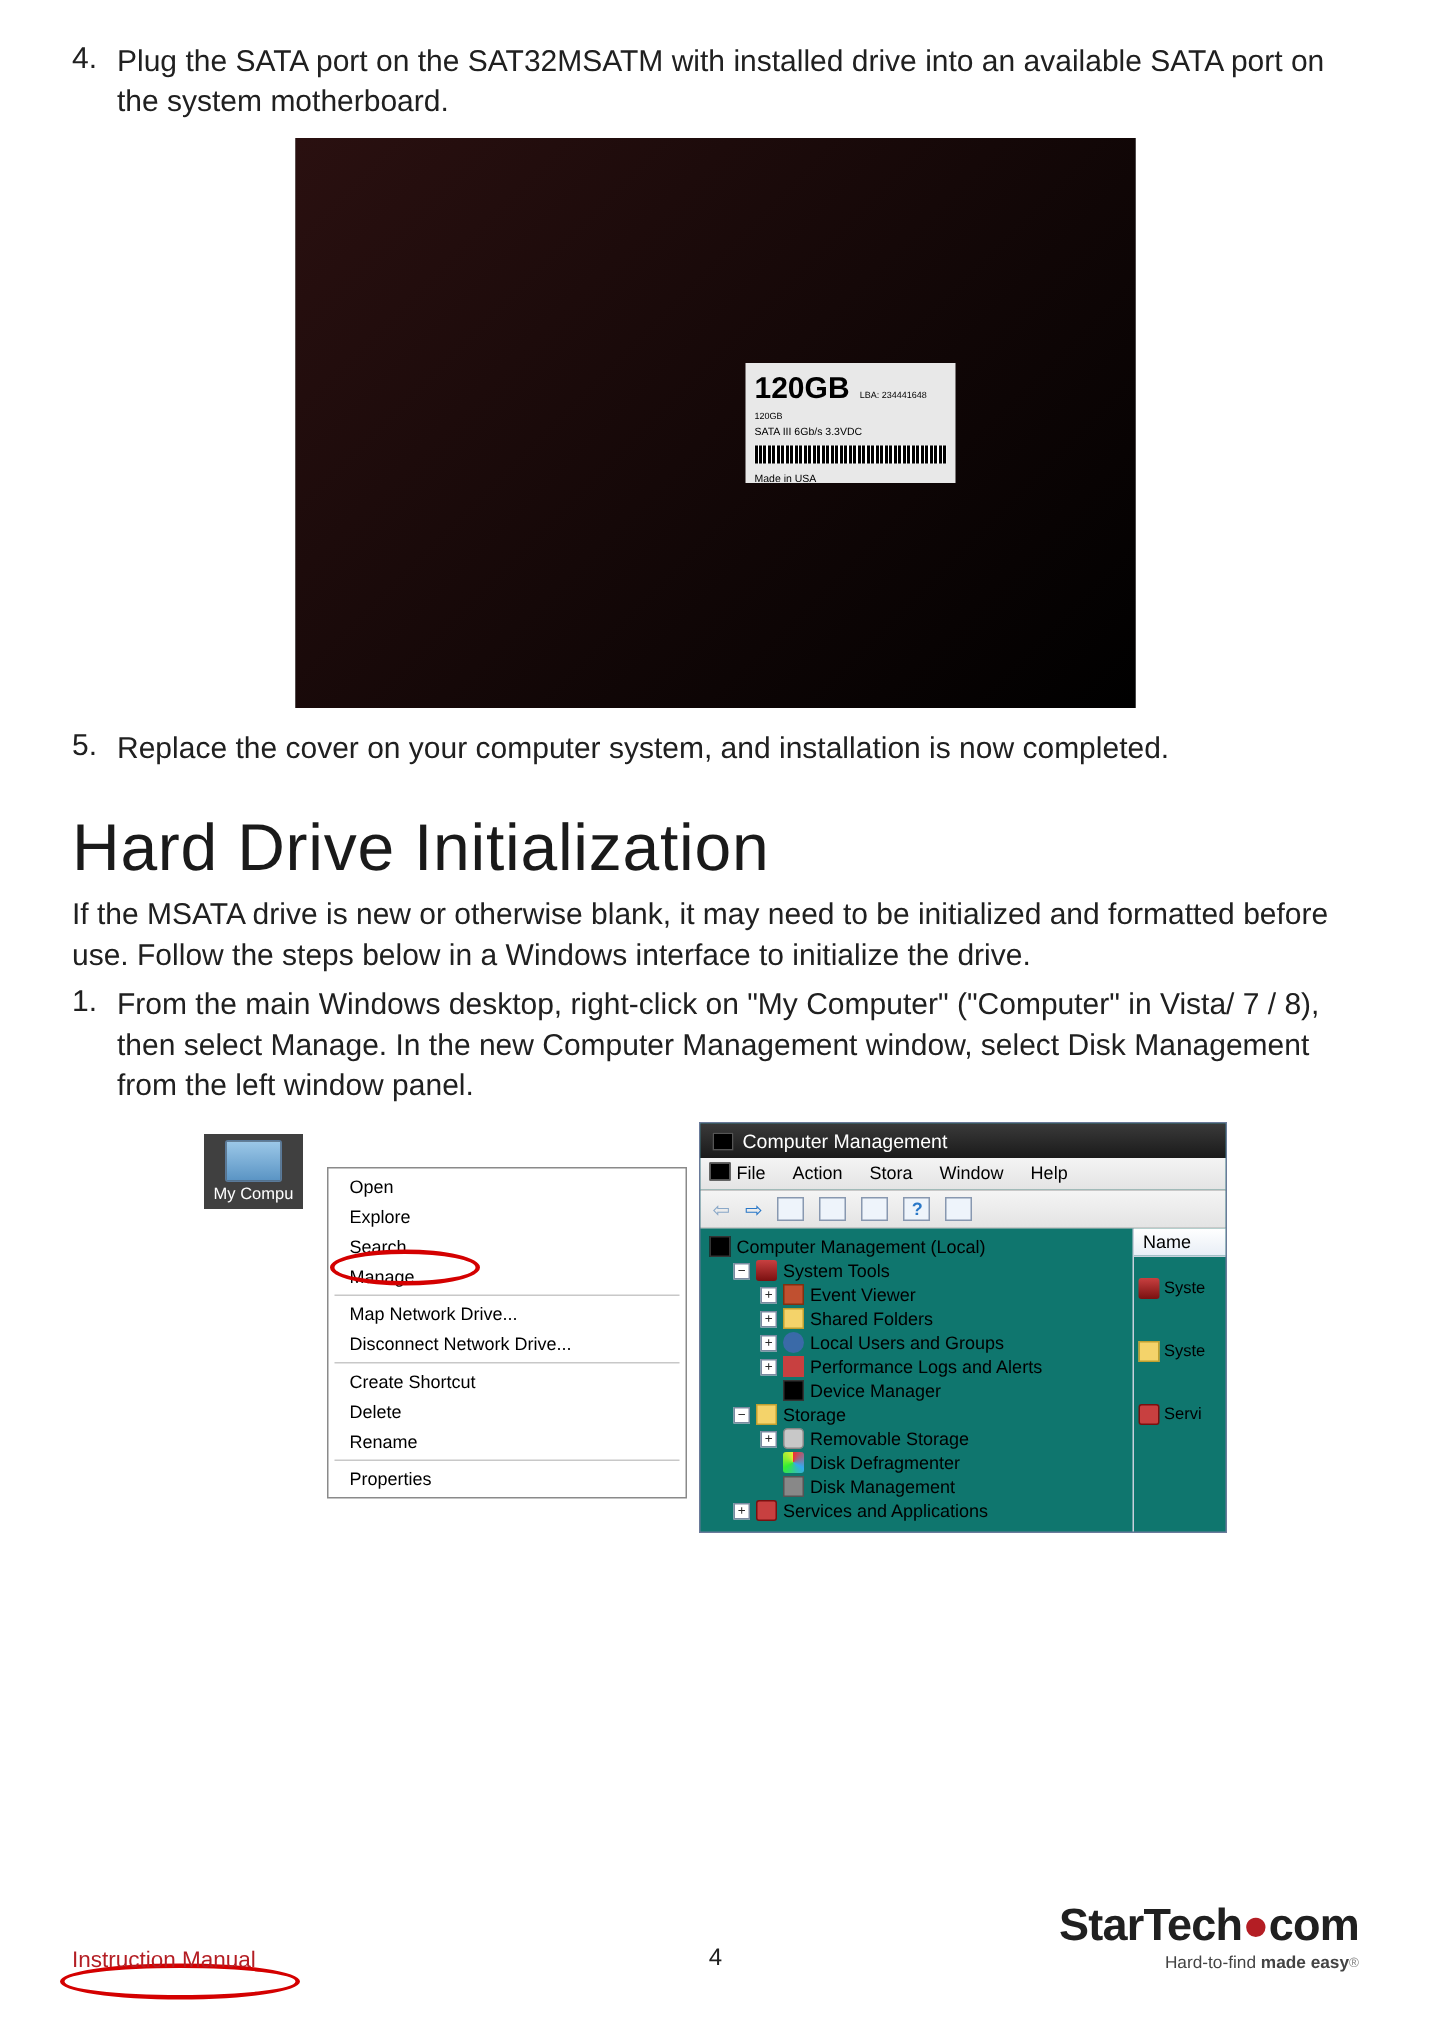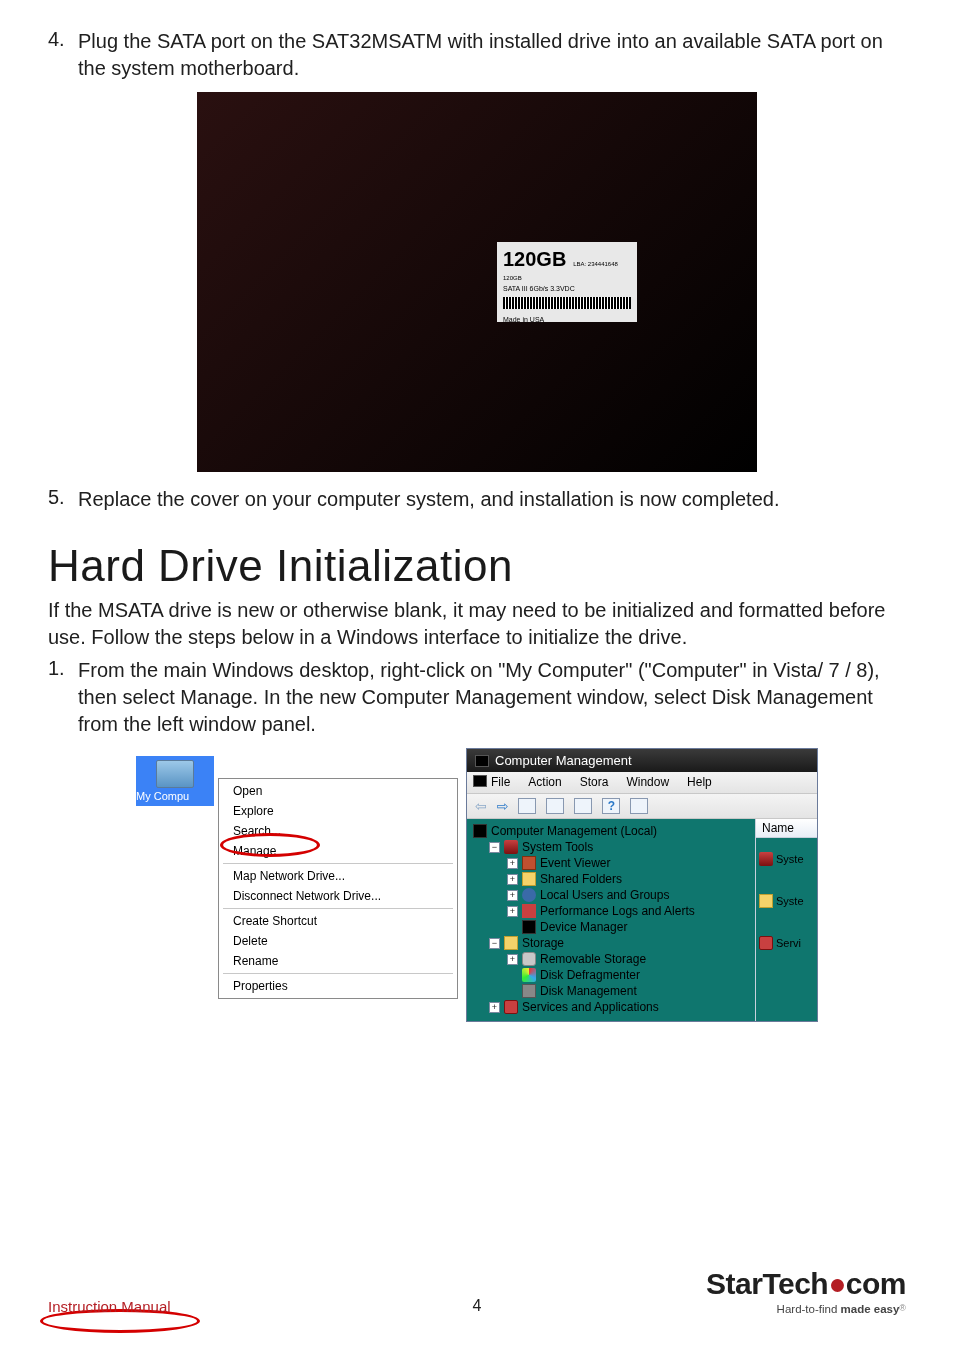--- a/index.html
+++ b/index.html
@@ -43,24 +43,25 @@
   .screenshots-row {
     display: flex;
     justify-content: center;
     gap: 0;
     margin-top: 10px;
   }
 
   
   .ctx-wrap { width: 330px; background: transparent; position: relative; padding-top:8px; }
   .mycompu {
-    width: 78px;
+    width: 66px;
+    text-align: center;
     font-size: 11px;
     color: #fff;
-    background: #3b82f6;
+    background: #404040;
     padding: 4px 0 4px 0;
   }
   .mycompu .monitor { width:38px; height:28px; margin:0 auto 2px auto; background: linear-gradient(#9cc8e8,#5a94c4); border:1px solid #5a7a9a; border-radius:2px; }
   .ctx-menu {
     position: absolute;
     top: 30px; left: 82px;
     width: 240px;
     background: #fff;
     border: 1px solid #8a8a8a;
     font-size: 12px;

